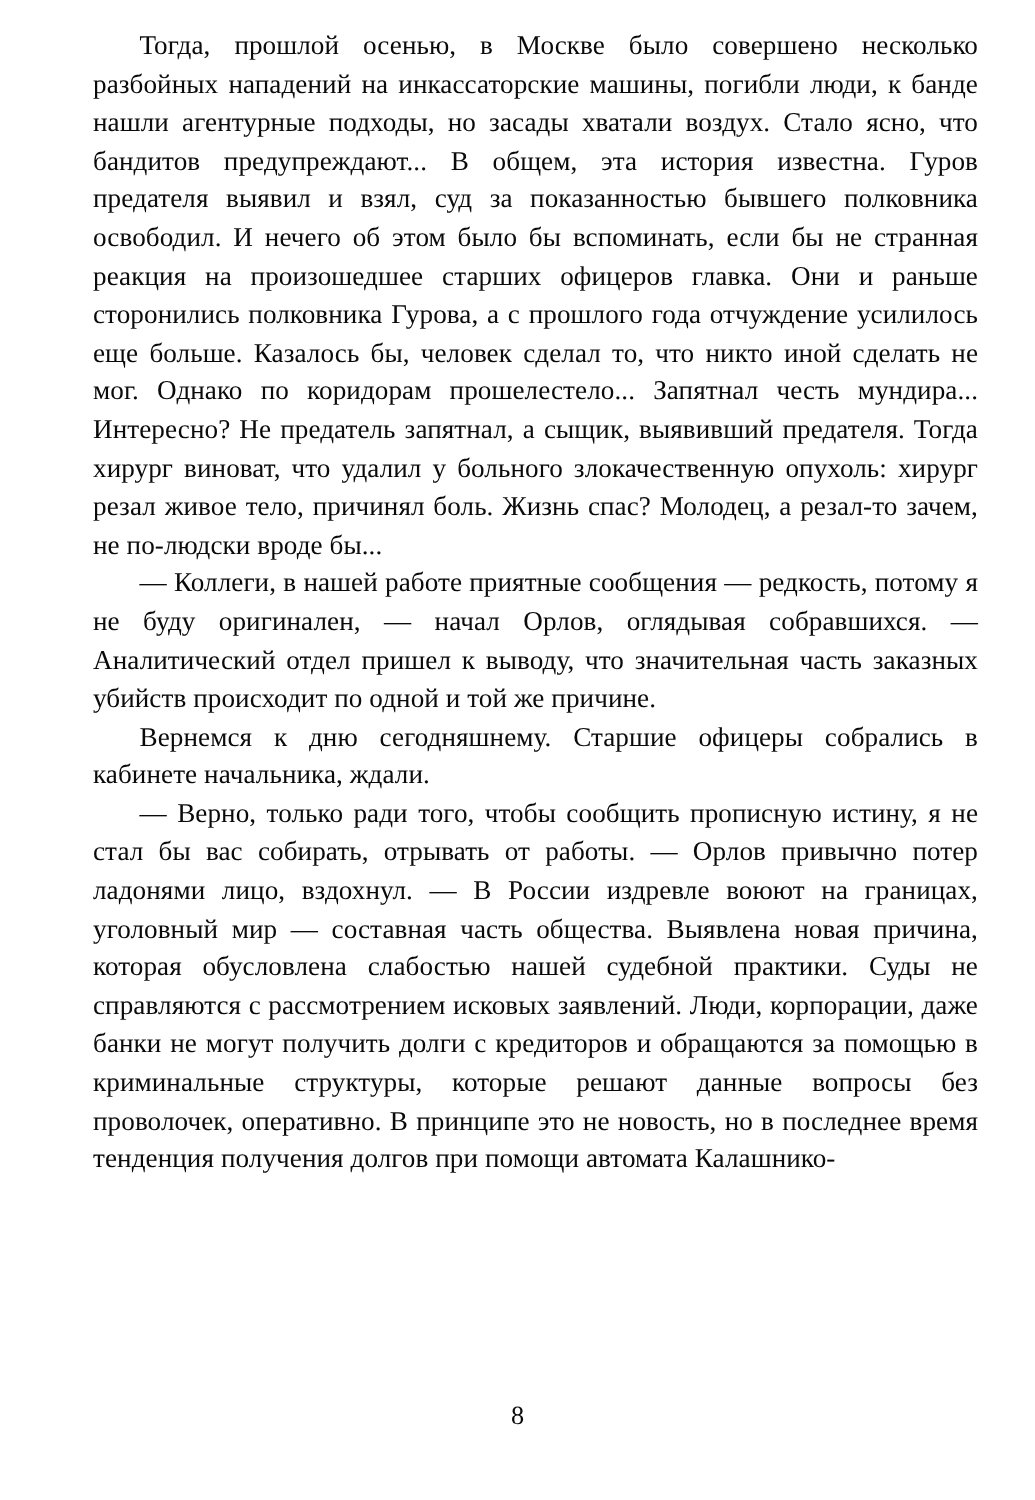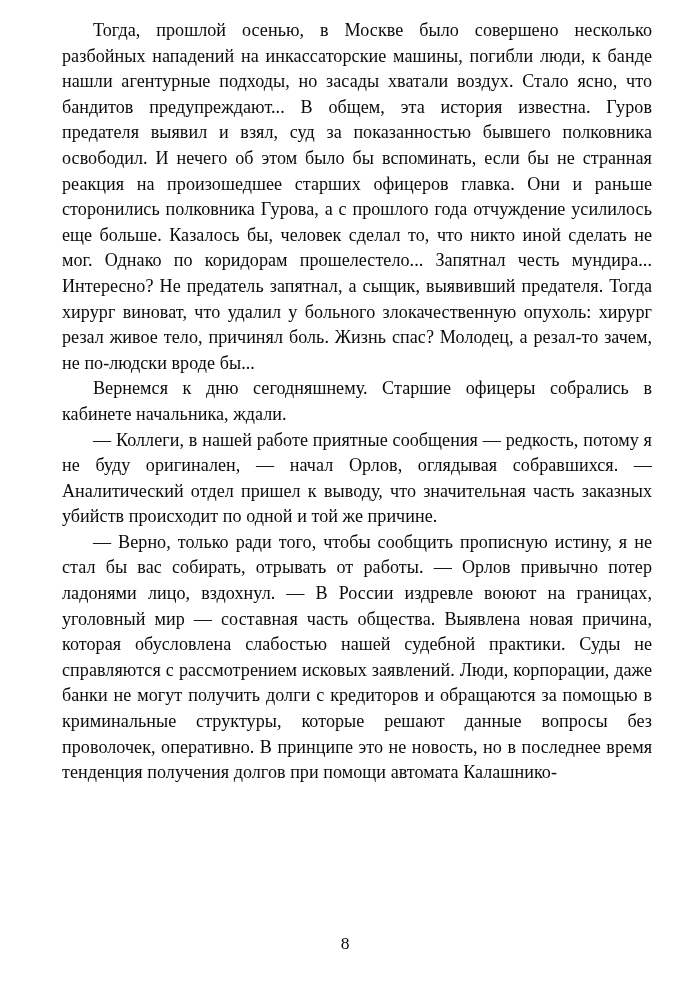--- a/index.html
+++ b/index.html
@@ -44,18 +44,18 @@
     line-height: 20px;
     color: #0a0a0a;
   }
 </style>
 </head>
 <body>
 
 <div class="page">
   <div class="body-text">
     <p>Тогда, прошлой осенью, в Москве было совершено несколько разбойных нападений на инкассаторские машины, погибли люди, к банде нашли агентурные подходы, но засады хватали воздух. Стало ясно, что бандитов предупреждают... В общем, эта история известна. Гуров предателя выявил и взял, суд за показанностью бывшего полковника освободил. И нечего об этом было бы вспоминать, если бы не странная реакция на произошедшее старших офицеров главка. Они и раньше сторонились полковника Гурова, а с прошлого года отчуждение усилилось еще больше. Казалось бы, человек сделал то, что никто иной сделать не мог. Однако по коридорам прошелестело... Запятнал честь мундира... Интересно? Не предатель запятнал, а сыщик, выявивший предателя. Тогда хирург виноват, что удалил у больного злокачественную опухоль: хирург резал живое тело, причинял боль. Жизнь спас? Молодец, а резал-то зачем, не по-людски вроде бы...</p>
+    <p>— Коллеги, в нашей работе приятные сообщения — редкость, потому я не буду оригинален, — начал Орлов, оглядывая собравшихся. — Аналитический отдел пришел к выводу, что значительная часть заказных убийств происходит по одной и той же причине.</p>
     <p>Вернемся к дню сегодняшнему. Старшие офицеры собрались в кабинете начальника, ждали.</p>
-    <p>— Коллеги, в нашей работе приятные сообщения — редкость, потому я не буду оригинален, — начал Орлов, оглядывая собравшихся. — Аналитический отдел пришел к выводу, что значительная часть заказных убийств происходит по одной и той же причине.</p>
     <p>— Верно, только ради того, чтобы сообщить прописную истину, я не стал бы вас собирать, отрывать от работы. — Орлов привычно потер ладонями лицо, вздохнул. — В России издревле воюют на границах, уголовный мир — составная часть общества. Выявлена новая причина, которая обусловлена слабостью нашей судебной практики. Суды не справляются с рассмотрением исковых заявлений. Люди, корпорации, даже банки не могут получить долги с кредиторов и обращаются за помощью в криминальные структуры, которые решают данные вопросы без проволочек, оперативно. В принципе это не новость, но в последнее время тенденция получения долгов при помощи автомата Калашнико-</p>
   </div>
   <div class="page-number">8</div>
 </div>
 
 </body></html>

